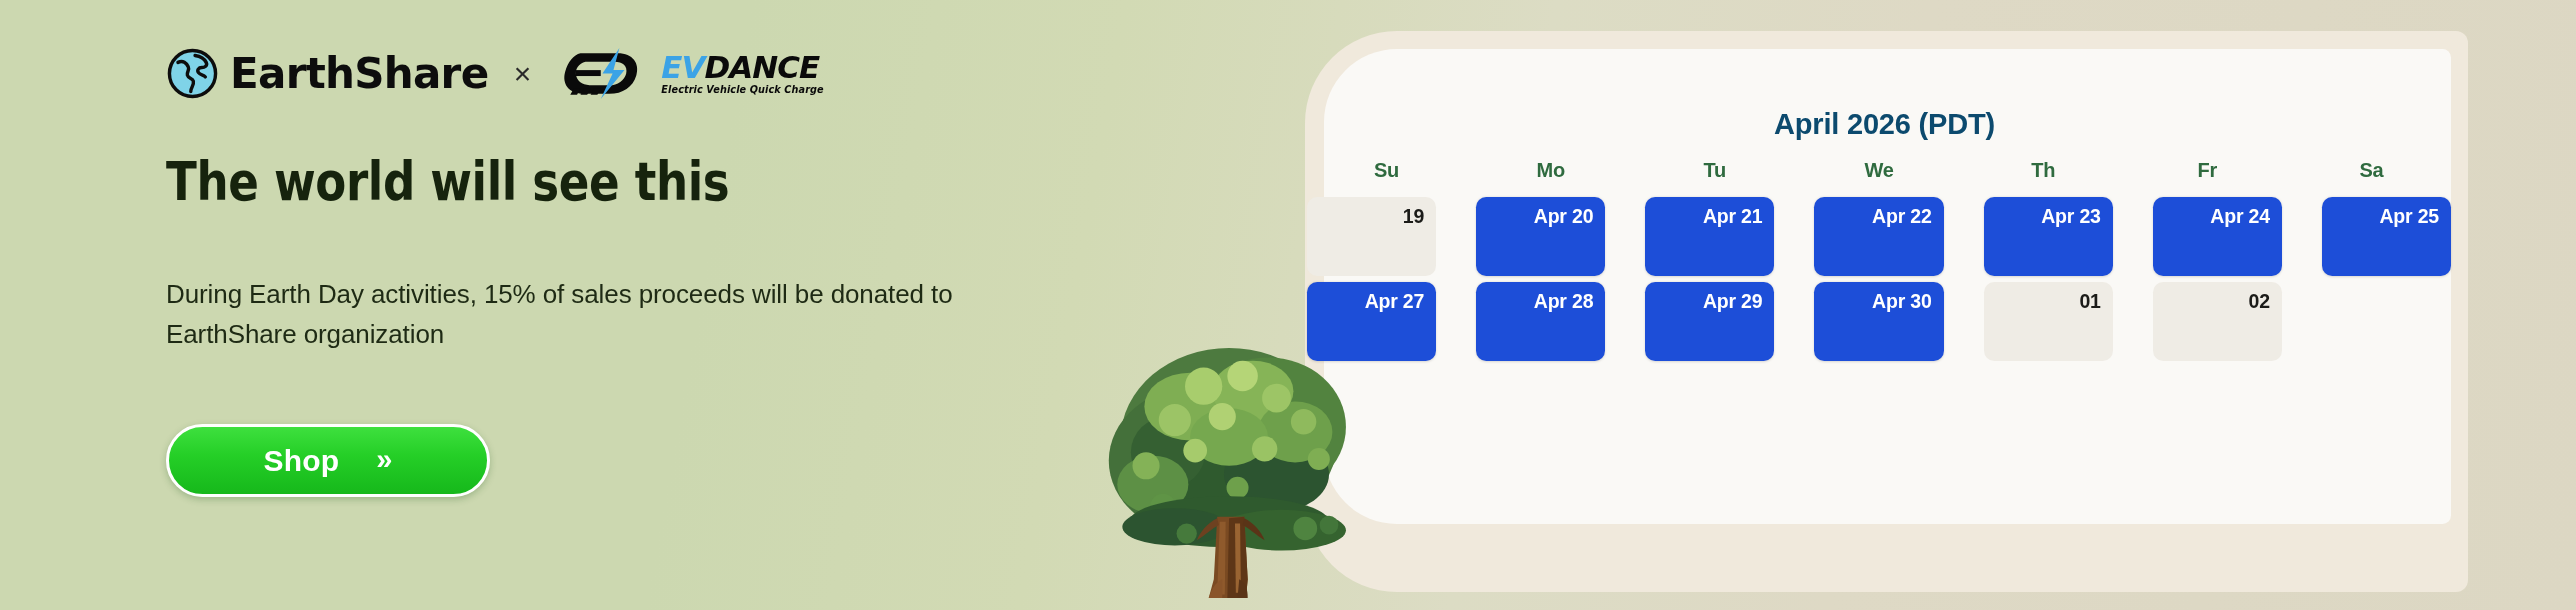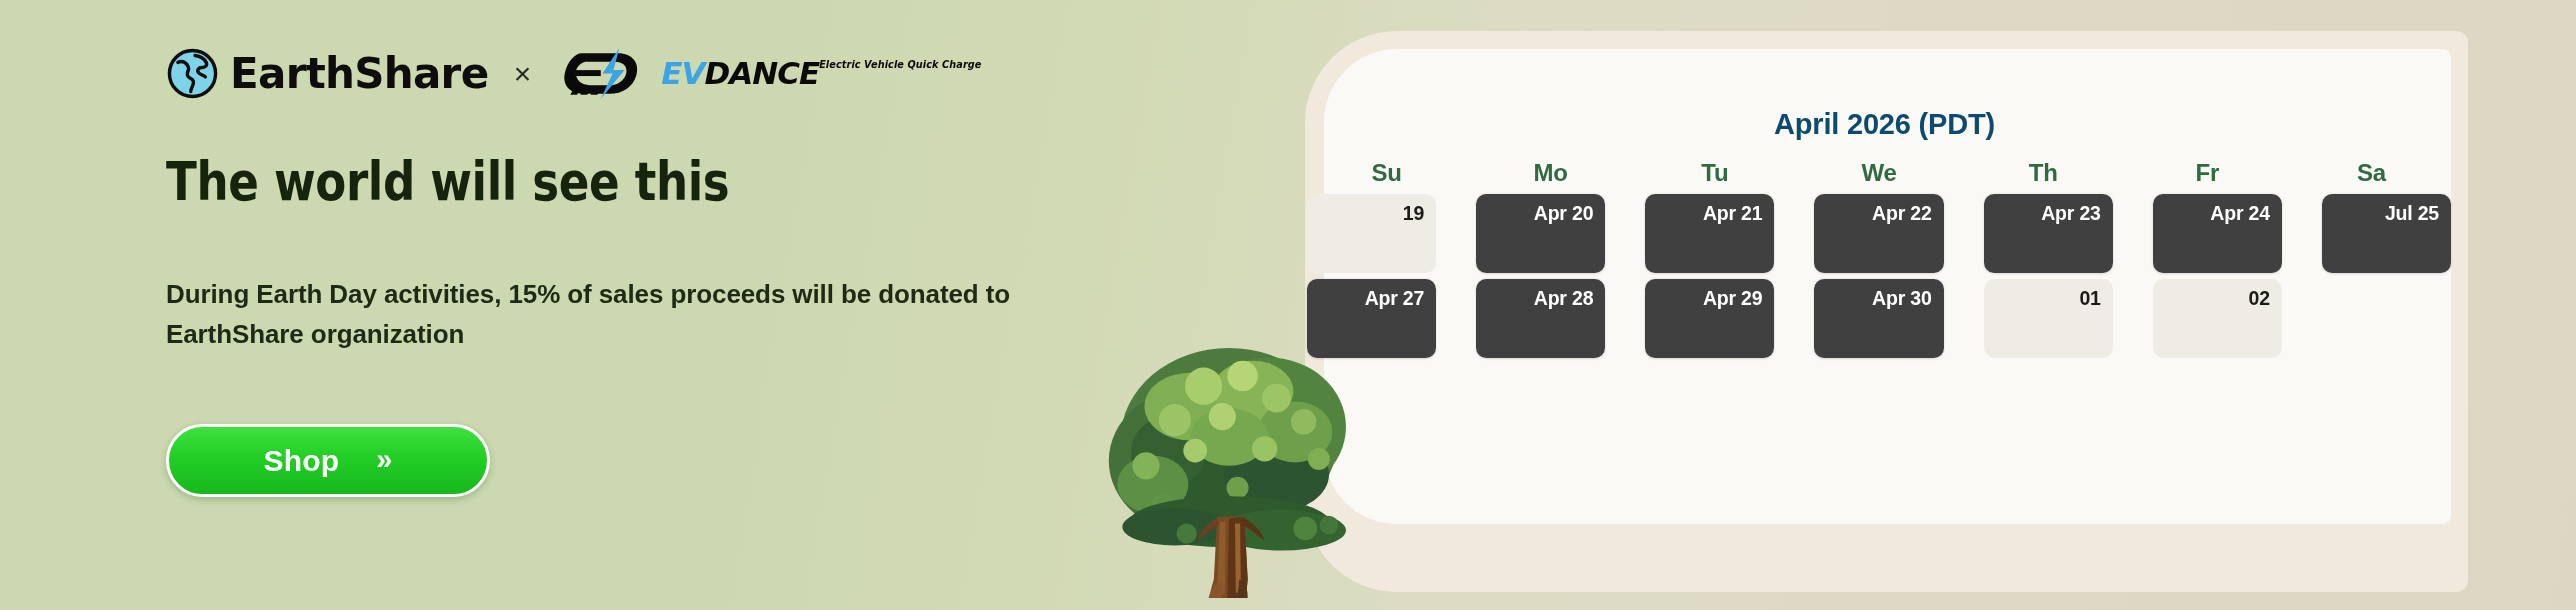--- a/index.html
+++ b/index.html
@@ -68,21 +68,21 @@
   }
 
   .evdance-lockup {
     display: flex;
     align-items: center;
     height: 56px;
   }
 
   .ev-mark { width: 100px; height: 51px; flex: none; display: block; }
 
-  .evdance-text { margin-left: 6px; display: flex; }
+  .evdance-text { margin-left: 6px; display: flex; flex-direction: column; }
 
   .evdance-word {
     font-family: "DejaVu Sans", sans-serif;
     font-size: 31px;
     font-weight: bold;
     font-style: italic;
     letter-spacing: -1px;
     line-height: 1;
     white-space: nowrap;
   }
@@ -117,21 +117,21 @@
   }
 
   
   .subcopy {
     position: absolute;
     left: 0;
     top: 275px;
     width: 915px;
     font-family: "Liberation Sans", sans-serif;
     font-size: 26px;
-    font-weight: 700;
+    font-weight: 400;
     color: #1e2a14;
     line-height: 1.52;
     letter-spacing: -0.1px;
   }
 
   
   .shop-btn {
     position: absolute;
     left: 0;
     top: 424px;
@@ -215,38 +215,38 @@
 
   .dow-row, .week-row {
     display: grid;
     grid-template-columns: repeat(7, 1fr);
     column-gap: 5.1px;
   }
 
   .dow-cell {
     text-align: center;
     font-family: "Liberation Sans", sans-serif;
-    font-size: 24px;
+    font-size: 20px;
     font-weight: bold;
     color: #2f6b3f;
-    padding-bottom: 7px;
+    padding-bottom: 15px;
     letter-spacing: -0.2px;
   }
 
   .week-row { margin-bottom: 6px; gap: 40px; }
 
   .day-cell {
     height: 79px;
     border-radius: 10.2px;
     position: relative;
     cursor: pointer;
   }
 
   .day-cell.active {
-    background: #404040;
+    background: #1d4ed8;
     box-shadow: 0 0.8px 2.5px rgba(0,0,0,0.14);
   }
 
   .day-cell.inactive { background: #efece5; }
 
   .day-label {
     position: absolute;
     top: 7.6px;
     right: 12px;
     font-family: "Liberation Sans", sans-serif;
@@ -345,21 +345,21 @@
     <div class="day-cell active">
       <span class="day-label">Apr 22</span>
     </div>
     <div class="day-cell active">
       <span class="day-label">Apr 23</span>
     </div>
     <div class="day-cell active">
       <span class="day-label">Apr 24</span>
     </div>
     <div class="day-cell active">
-      <span class="day-label">Jul 25</span>
+      <span class="day-label">Apr 25</span>
     </div>
   </div>
 
   <div class="week-row">
     <div class="day-cell active">
       <span class="day-label">Apr 27</span>
     </div>
     <div class="day-cell active">
       <span class="day-label">Apr 28</span>
     </div>

